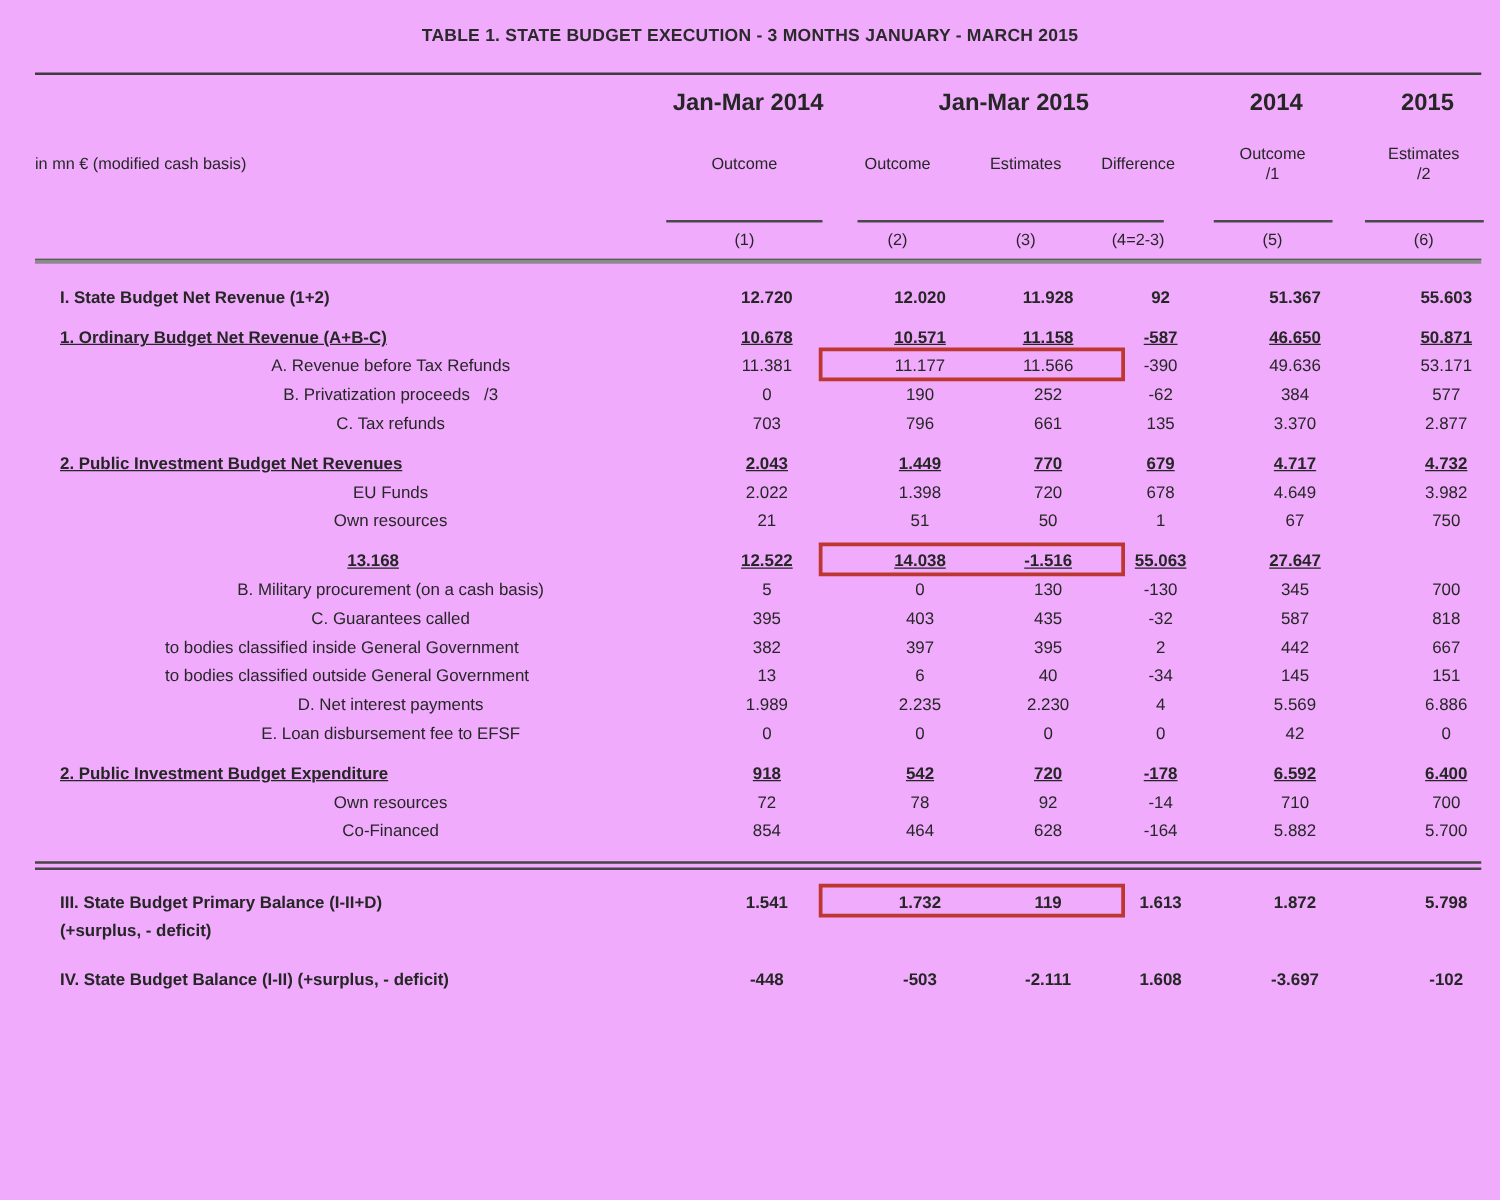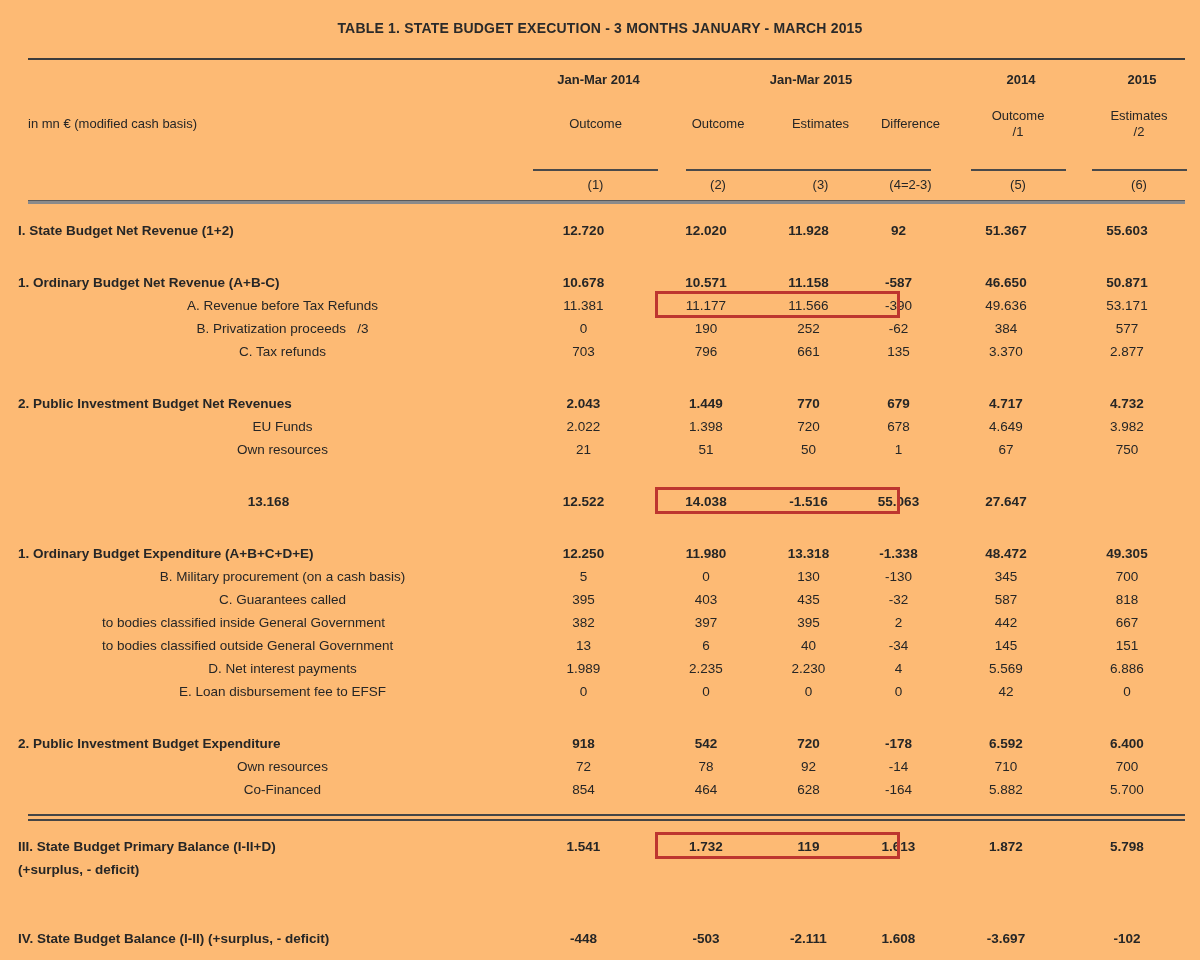--- a/index.html
+++ b/index.html
@@ -1,19 +1,19 @@
 <!DOCTYPE html>
 <html style="--hl: #bd362f;"><head>
 <meta charset="utf-8">
 <style>
   html,body{margin:0;padding:0;background:#ffffff;}
   .page{
     position:relative;
     width:1200px;height:960px;
-    background:#fdba74;
+    background:#f0abfc;
     font-family:"Liberation Sans", sans-serif;
     color:#262626;
     overflow:hidden;
   }
   .title{
     margin-top:20px;
     text-align:center;
     font-size:14px;
     font-weight:bold;
     letter-spacing:.2px;
@@ -23,43 +23,43 @@
   .rule-top{margin-top:22px;border-top:2px solid #3c3c3c;}
   .rule-thick{margin-top:8px;height:3px;background:#8a8a8a;border-top:1px solid #5a5a5a;}
   .rule-double{margin-top:13px;margin-bottom:14px;height:3px;border-top:2px solid #454545;border-bottom:2px solid #454545;}
   .grid{
     display:grid;
     grid-template-columns:505px 125px 120px 85px 95px 120px 122px;
     padding-left:28px;
   }
   .gc-label{grid-column:1}.gc1{grid-column:2}.gc2{grid-column:3}.gc3{grid-column:4}
   .gc4{grid-column:5}.gc5{grid-column:6}.gc6{grid-column:7}.gc-span{grid-column:3 / span 3}
-  .hdr-groups{margin-top:12px;font-weight:bold;font-size:13px;padding-left:31px;}
+  .hdr-groups{margin-top:12px;font-weight:bold;font-size:19px;padding-left:31px;}
   .hdr-groups .c{text-align:center;}
   .hdr-subs{margin-top:14px;font-size:13px;}
   .hdr-subs .c{height:46px;display:flex;flex-direction:column;justify-content:center;align-items:center;text-align:center;line-height:16px;}
   .hdr-subs .unit{align-items:flex-start;}
   .hdr-lines{margin-top:22px;}
   .hdr-lines .ul{display:block;border-top:2px solid #4a4a4a;height:0;margin:0 auto;}
   .ul-w125{width:125px;} .ul-w245{width:245px;} .ul-w95{width:95px;}
   .hdr-nums{margin-top:6px;font-size:13px;}
   .hdr-nums .c{text-align:center;}
   .tbody{margin-top:15px;font-size:13.5px;}
   .trow{
     position:relative;
     display:grid;
     grid-template-columns:505px 125px 120px 85px 95px 120px 122px;
-    padding-left:16px;
+    padding-left:46px;
     line-height:23px;
   }
   .trow .v{text-align:center;align-self:start;}
   .trow .label{align-self:start;}
   .trow.bold{font-weight:bold;}
-  .trow.sp{margin-top:29px;}
-  .trow.sp-lg{margin-top:46px;}
+  .trow.sp{margin-top:9px;text-decoration:underline;}
+  .trow.sp-lg{margin-top:16px;}
   .ind-0{padding-left:2px;}
   .ind-1{padding-left:28px;text-align:center;}
   .ind-2{padding-left:86px;}
   .l2{display:block;}
   .redbox{
     position:absolute;
     left:655px;top:-3px;
     width:245px;height:27px;
     box-sizing:border-box;
     border:3px solid var(--hl,#bd362f);
@@ -231,33 +231,20 @@
   </div>
       <div class="trow bold sp">
     <div class="c v">13.168</div>
     <div class="c v">12.522</div>
     <div class="c v">14.038</div>
     <div class="c v">-1.516</div>
     <div class="c v">55.063</div>
     <div class="c v">27.647</div>
     <div class="redbox"></div>
   </div>
-      <div class="trow bold sp">
-    <div class="c label ind-0">
-      <span class="l1">1. Ordinary Budget Expenditure (A+B+C+D+E)</span>
-      
-    </div>
-    <div class="c v">12.250</div>
-    <div class="c v">11.980</div>
-    <div class="c v">13.318</div>
-    <div class="c v">-1.338</div>
-    <div class="c v">48.472</div>
-    <div class="c v">49.305</div>
-
-  </div>
       <div class="trow">
     <div class="c label ind-1">
       <span class="l1">B. Military procurement (on a cash basis)</span>
       
     </div>
     <div class="c v">5</div>
     <div class="c v">0</div>
     <div class="c v">130</div>
     <div class="c v">-130</div>
     <div class="c v">345</div>

